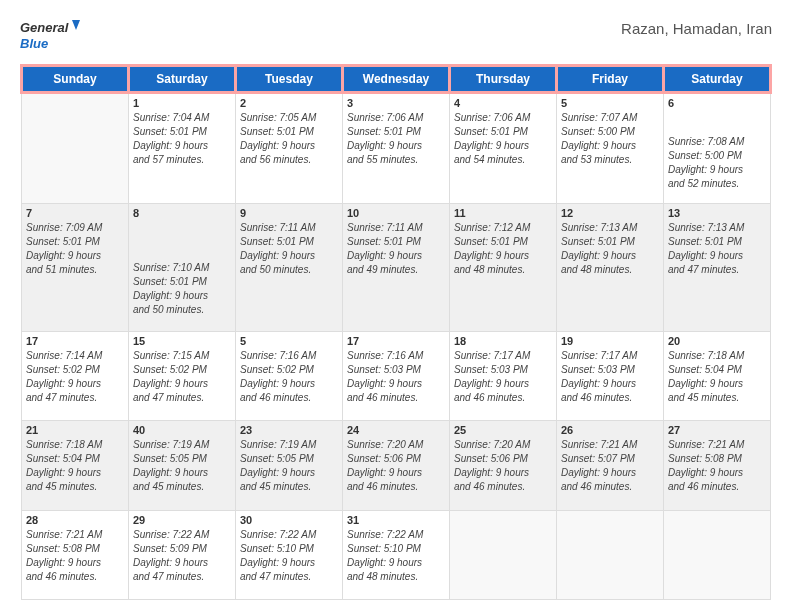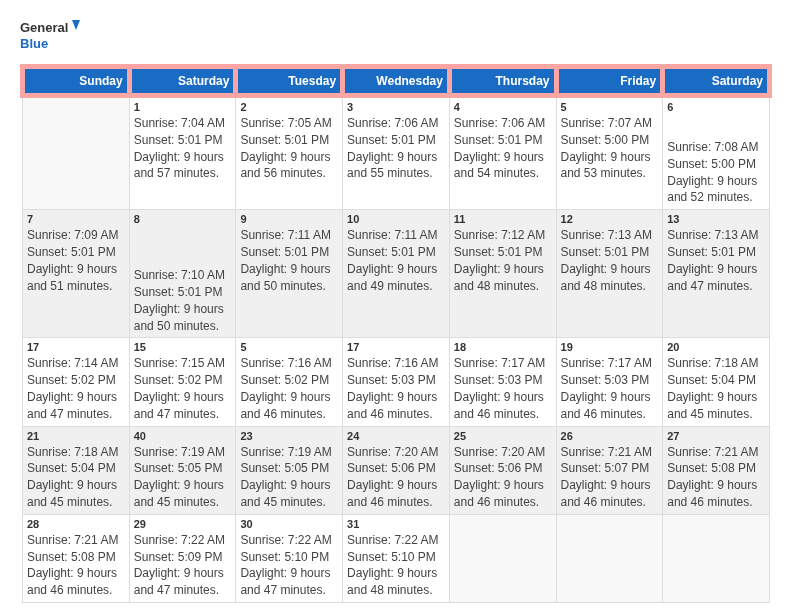--- a/index.html
+++ b/index.html
@@ -19,20 +19,21 @@
     }
     .header {
       display: flex;
       justify-content: space-between;
       align-items: flex-start;
       margin-bottom: 10px;
     }
     .logo {
       display: flex;
       gap: 4px;
+      font-style: italic;
     }
     .title-block {
       text-align: right;
     }
     .month-title {
       font-size: 32px;
       font-weight: bold;
       color: #333;
       line-height: 1.1;
     }
@@ -47,63 +48,65 @@
       border-collapse: collapse;
       width: 100%;
       table-layout: fixed;
     }
     .calendar th {
       background-color: #1a6bc4;
       color: #fff;
       font-size: 12px;
       font-weight: bold;
       padding: 5px 4px;
-      text-align: right;
-      border: 5px solid #fca5a5;
+      text-align: center;
+      border: 3px solid #fca5a5;
     }
     .calendar td {
       vertical-align: top;
       border: 1px solid #ddd;
       padding: 3px 4px;
       font-size: 9.5px;
       color: #333;
       background: #fff;
       height: 82px;
     }
     .calendar td.empty {
       background: #f8f8f8;
     }
     .day-number {
       font-size: 11px;
       font-weight: bold;
       color: #333;
       margin-bottom: 2px;
     }
     .day-info {
-      font-size: 12px;
+      font-size: 10px;
       color: #444;
       line-height: 1.4;
+      font-style: italic;
     }
     .row-shaded td {
       background-color: #f0f0f0;
     }
   </style>
 </head>
 <body>
 
 <div class="page">
   <div class="header">
     <div class="logo">
     <svg width="60" height="36" viewBox="0 0 60 36" xmlns="http://www.w3.org/2000/svg">
       <text x="0" y="14" font-size="13" font-weight="bold" fill="#333" font-family="Arial">General</text>
       <text x="0" y="30" font-size="13" font-weight="bold" fill="#1a6bc4" font-family="Arial">Blue</text>
       <polygon points="52,2 60,2 56,12" fill="#1a6bc4"></polygon>
     </svg>
   </div>
     <div class="title-block">
+      <div class="subtitle">Razan, Hamadan, Iran</div>
     </div>
   </div>
 
   <table class="calendar">
     <thead>
       <tr id="header-row">
       <th>Sunday</th>
           <th>Saturday</th>
           <th>Tuesday</th>
           <th>Wednesday</th>

